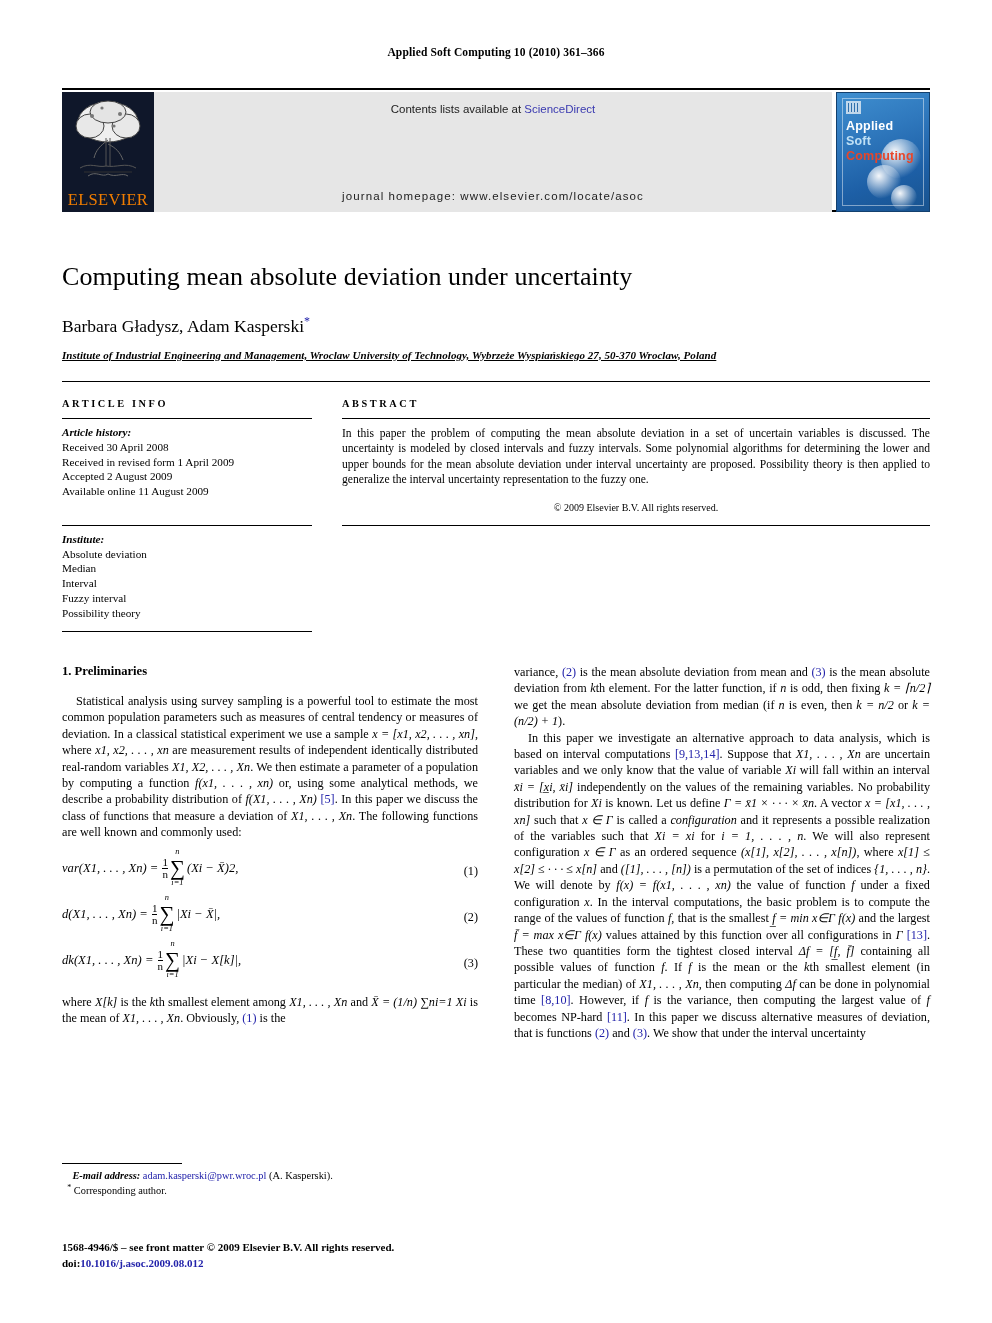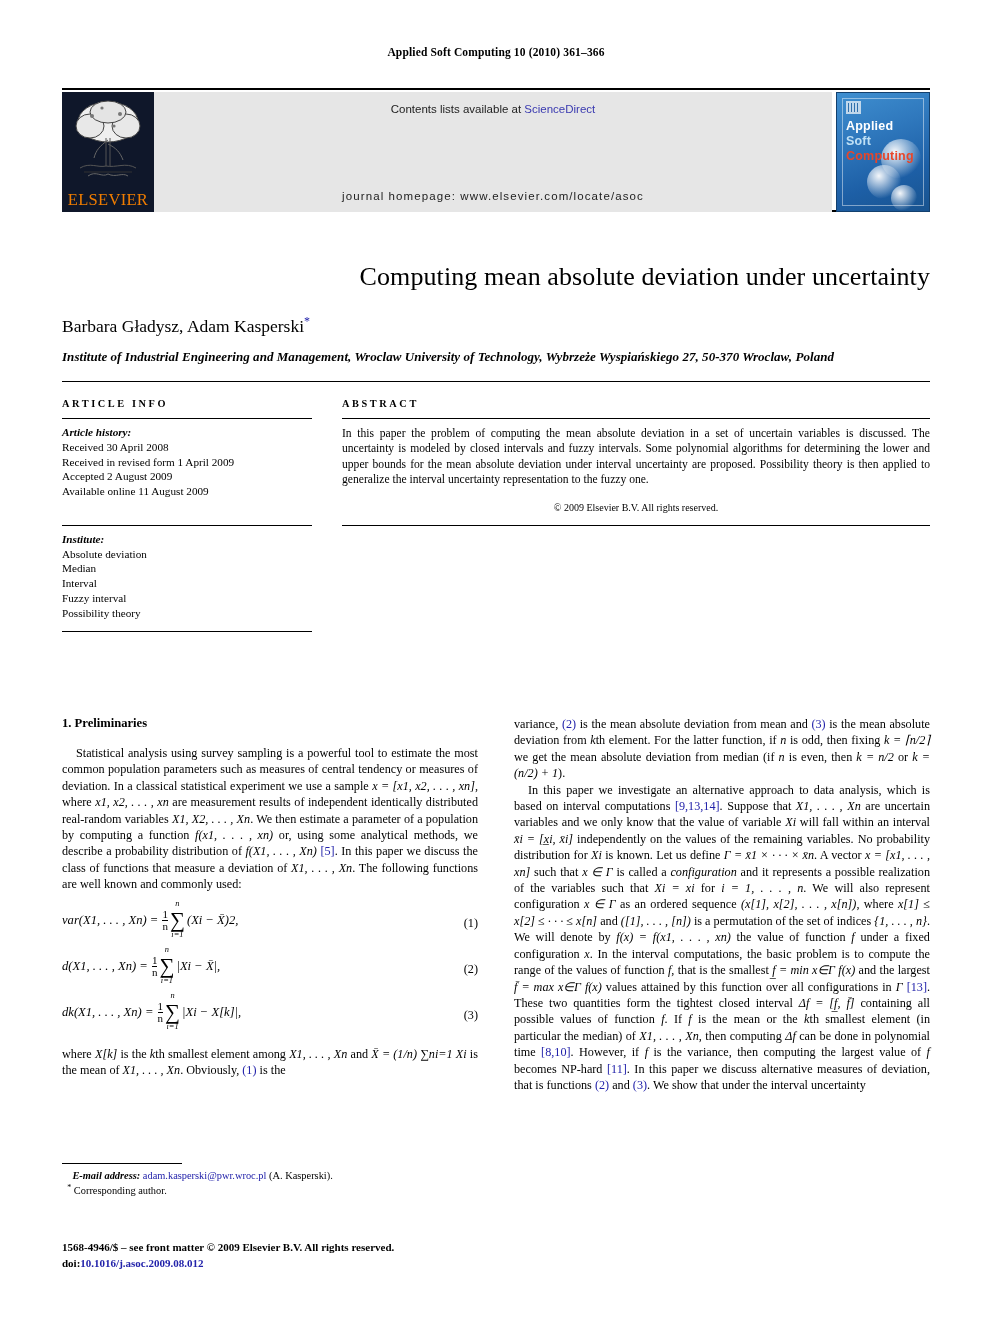--- a/index.html
+++ b/index.html
@@ -154,35 +154,35 @@
   .b3 { width: 26px; height: 26px; right: 12px; top: 92px; }
 
   
   .title-block { position: absolute; left: 62px; top: 262px; width: 868px; }
   .paper-title {
     font-family: "Liberation Serif", serif;
     font-size: 26px;
     font-weight: normal;
     margin: 0;
     letter-spacing: .1px;
-    text-align: right;
   }
   .authors {
     font-family: "Liberation Serif", serif;
     font-size: 17.5px;
     margin-top: 22px;
   }
   .corr-star { color: #2222aa; font-size: 12px; vertical-align: super; }
   .affiliation {
     font-family: "Liberation Serif", serif;
     font-style: italic;
     font-weight: bold;
-    font-size: 13px;
+    font-size: 11px;
     margin-top: 12px;
     letter-spacing: .05px;
+    text-decoration: underline;
   }
   .title-rule {
     position: absolute;
     left: 62px; top: 381px;
     width: 868px;
     border-top: 1px solid #000;
   }
 
   
   .info-abstract { position: absolute; left: 62px; top: 398px; width: 868px; }
@@ -227,21 +227,21 @@
     margin-top: 14px;
   }
   .abs-bottom-rule {
     border-top: 1.4px solid #000;
     margin-top: 12px;
   }
 
   
   .body-cols {
     position: absolute;
-    left: 62px; top: 716px;
+    left: 62px; top: 664px;
     width: 868px;
     display: flex;
   }
   .bcol { width: 416px; flex: 0 0 416px; }
   .bgap { width: 36px; flex: 0 0 36px; }
 
   .h2 {
     font-family: "Liberation Serif", serif;
     font-weight: bold;
     font-size: 12.6px;

